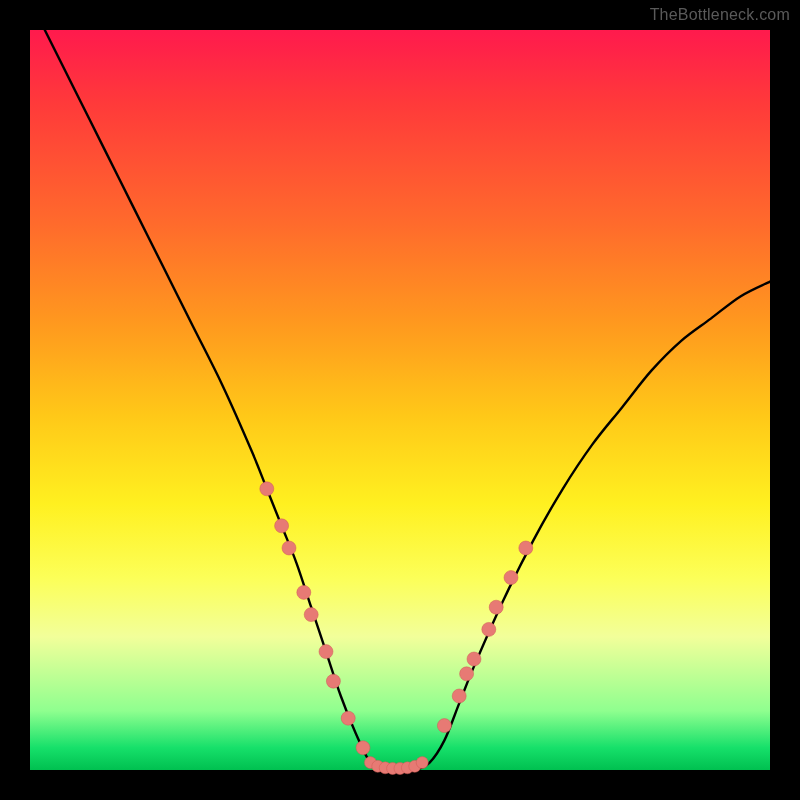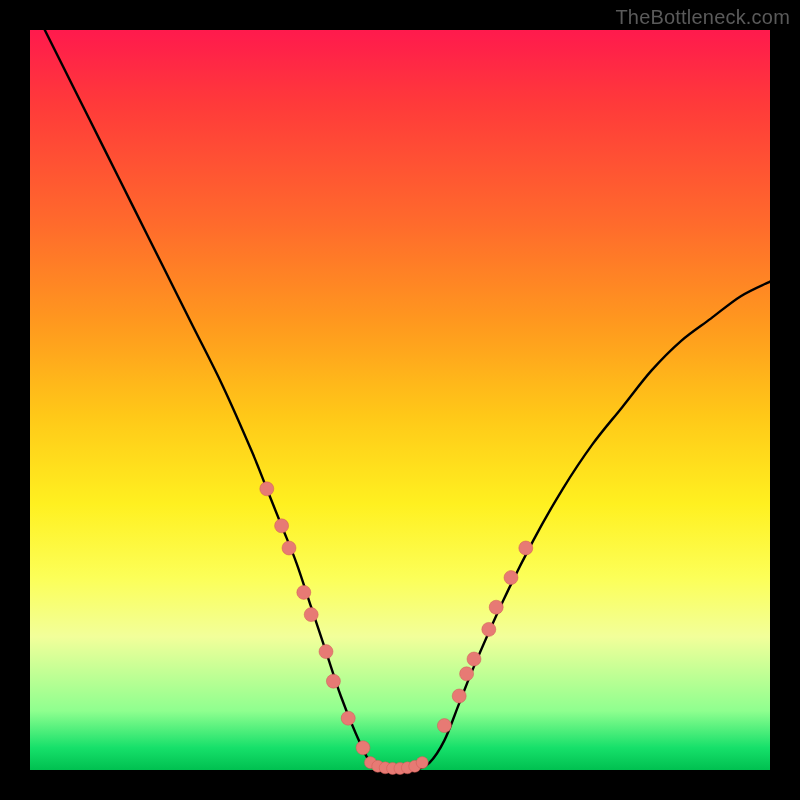--- a/index.html
+++ b/index.html
@@ -35,21 +35,21 @@
       #8fff8f 92%,
       #16e06a 97%,
       #00c050 100%
     );
   }
   .attribution {
     position: absolute;
     top: 6px;
     right: 10px;
     color: #5a5a5a;
-    font-size: 20px;
+    font-size: 16px;
     font-weight: 500;
     letter-spacing: 0.2px;
     user-select: none;
   }
   svg.curve {
     position: absolute;
     left: 0;
     top: 0;
     width: 740px;
     height: 740px;

